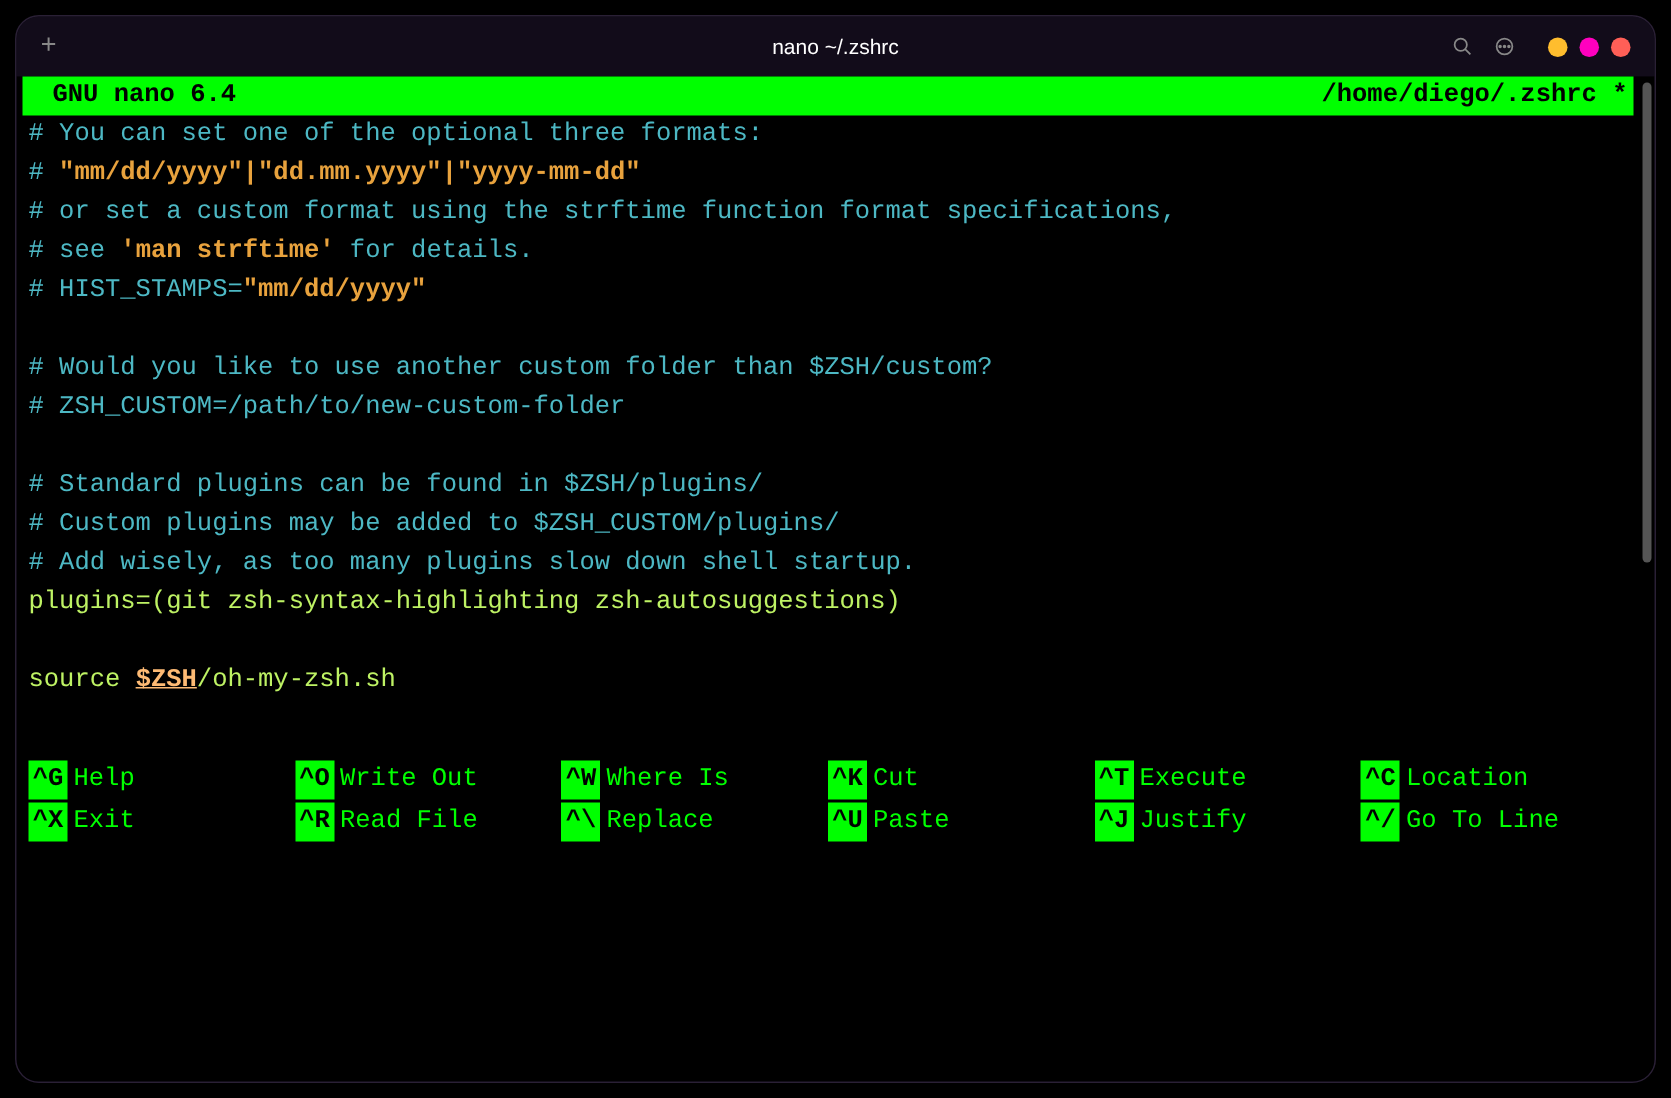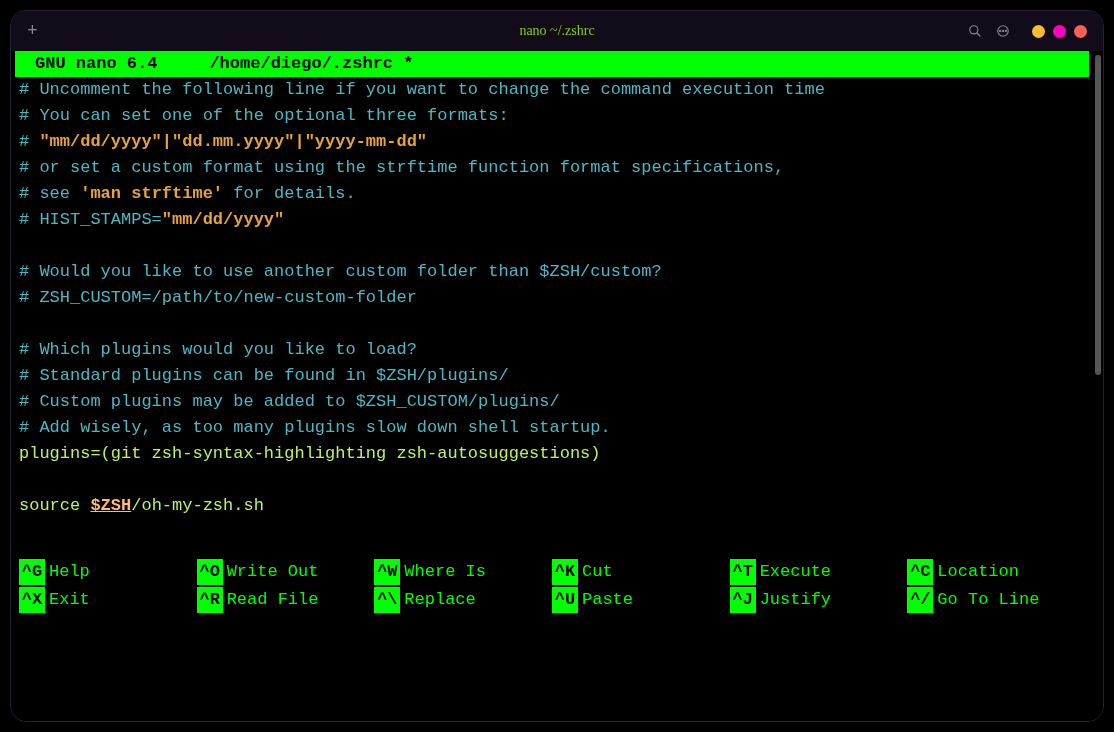--- a/index.html
+++ b/index.html
@@ -36,24 +36,24 @@
     .new-tab {
       color: #888;
       font-size: 18px;
       font-weight: 300;
       cursor: pointer;
     }
     .title {
       position: absolute;
       left: 50%;
       transform: translateX(-50%);
-      color: #84cc16;
+      color: #ffffff;
       font-size: 14px;
       font-weight: 500;
-      font-family: Liberation Serif, serif;
+      font-family: Liberation Sans, sans-serif;
     }
     .titlebar-right {
       margin-left: auto;
       display: flex;
       align-items: center;
       gap: 14px;
     }
     .icon-btn {
       color: #888;
       cursor: pointer;
@@ -110,21 +110,21 @@
       display: flex;
       padding: 0 4px;
       font-weight: bold;
       gap: 12px;
     }
     .header-left {
       padding-left: 16px;
     }
     .header-center {
       flex: 1;
-      text-align: left;
+      text-align: right;
       padding-left: 40px;
     }
     .line {
       padding: 0 4px;
       white-space: pre;
     }
     .comment { color: #4db8c4; }
     .string-orange { color: #e8a23d; font-weight: bold; }
     .green-text { color: #bef264; }
     .red-var { color: #fdba74; font-weight: bold; text-decoration: underline; }
@@ -185,31 +185,29 @@
     </div>
   </div>
 
   <div class="terminal">
     <div class="terminal-content">
       <div class="header-bar">
         <span class="header-left">GNU nano 6.4</span>
         <span class="header-center">/home/diego/.zshrc *</span>
       </div>
 
-      <div class="line"><span class="comment"># Uncomment the following line if you want to change the command execution time</span></div>
       <div class="line"><span class="comment"># You can set one of the optional three formats:</span></div>
       <div class="line"><span class="comment"># </span><span class="string-orange">"mm/dd/yyyy"|"dd.mm.yyyy"|"yyyy-mm-dd"</span></div>
       <div class="line"><span class="comment"># or set a custom format using the strftime function format specifications,</span></div>
       <div class="line"><span class="comment"># see </span><span class="string-orange">'man strftime'</span><span class="comment"> for details.</span></div>
       <div class="line"><span class="comment"># HIST_STAMPS=</span><span class="string-orange">"mm/dd/yyyy"</span></div>
       <div class="line">&nbsp;</div>
       <div class="line"><span class="comment"># Would you like to use another custom folder than $ZSH/custom?</span></div>
       <div class="line"><span class="comment"># ZSH_CUSTOM=/path/to/new-custom-folder</span></div>
       <div class="line">&nbsp;</div>
-      <div class="line"><span class="comment"># Which plugins would you like to load?</span></div>
       <div class="line"><span class="comment"># Standard plugins can be found in $ZSH/plugins/</span></div>
       <div class="line"><span class="comment"># Custom plugins may be added to $ZSH_CUSTOM/plugins/</span></div>
       <div class="line"><span class="comment"># Add wisely, as too many plugins slow down shell startup.</span></div>
       <div class="line"><span class="green-text">plugins=(git zsh-syntax-highlighting zsh-autosuggestions)</span></div>
       <div class="line">&nbsp;</div>
       <div class="line"><span class="green-text">source </span><span class="red-var">$ZSH</span><span class="green-text">/oh-my-zsh.sh</span></div>
 
       <div class="spacer"></div>
 
       <div style="height:40px"></div>

